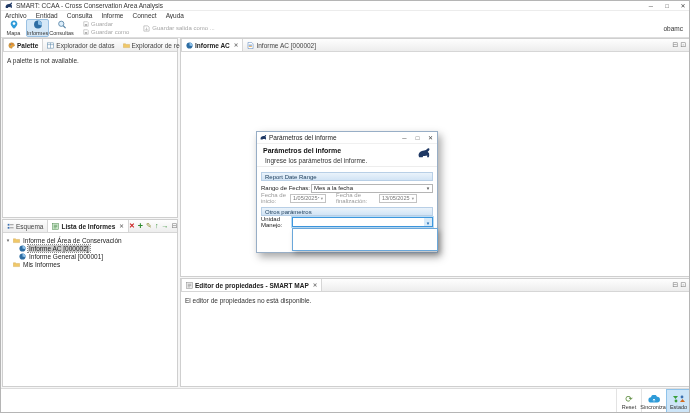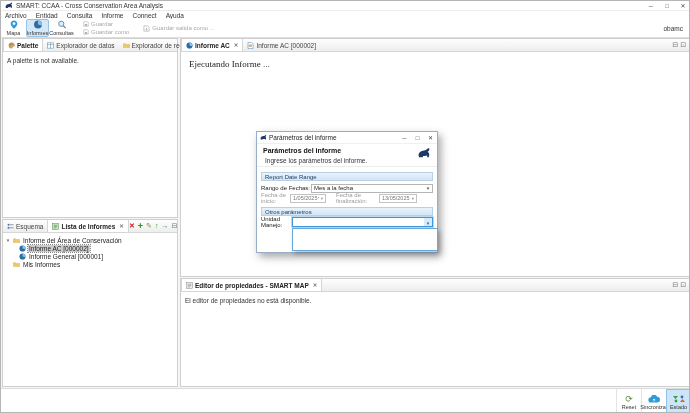--- a/index.html
+++ b/index.html
@@ -279,21 +279,20 @@
             <rect x="1.8" y="3.5" width="4" height="1" fill="#3a6fb0"></rect>
             <rect x="1.8" y="5.2" width="4" height="1" fill="#e8a33d"></rect>
           </svg>
         <span>Informe AC [000002]</span>
       </div>
       <div class="minmax">
         <span>⊟</span>
         <span>⊡</span>
       </div>
     </div>
-    <div class="serifmsg">Ejecutando Informe ...</div>
   </div>
 
   <div class="panel" style="left:179px; top:277px; width:510px; height:109px;">
     <div class="phead">
       <div class="tab sel">
         <svg viewBox="0 0 8 8">
             <rect x=".8" y=".8" width="6.4" height="6.4" fill="#ededed" stroke="#8a8a8a" stroke-width=".6"></rect>
             <line x1="2" y1="2.6" x2="6" y2="2.6" stroke="#8a8a8a" stroke-width=".7"></line>
             <line x1="2" y1="4.1" x2="6" y2="4.1" stroke="#8a8a8a" stroke-width=".7"></line>
             <line x1="2" y1="5.6" x2="4.5" y2="5.6" stroke="#8a8a8a" stroke-width=".7"></line>

